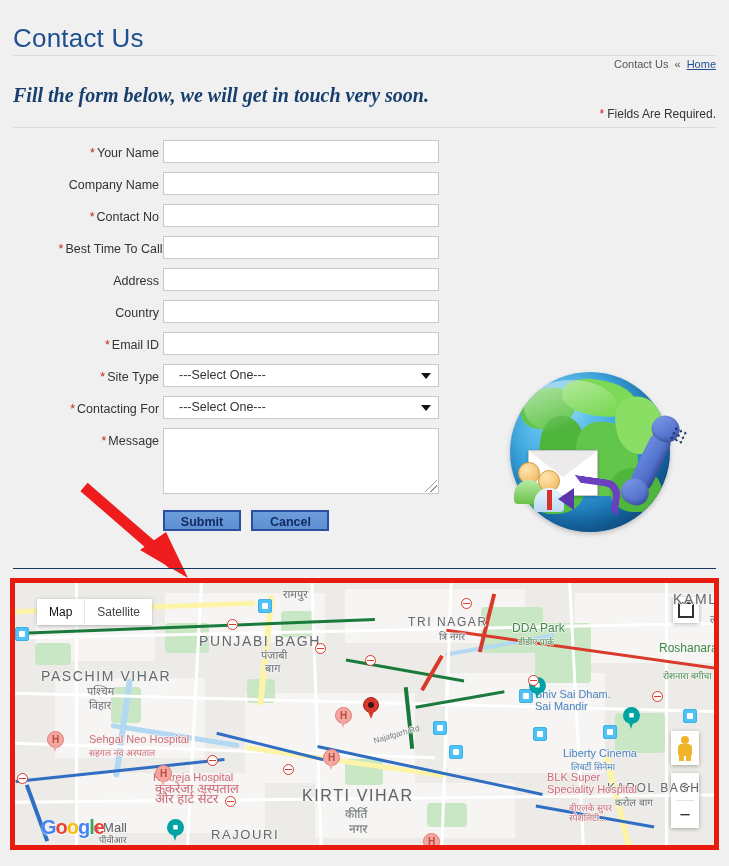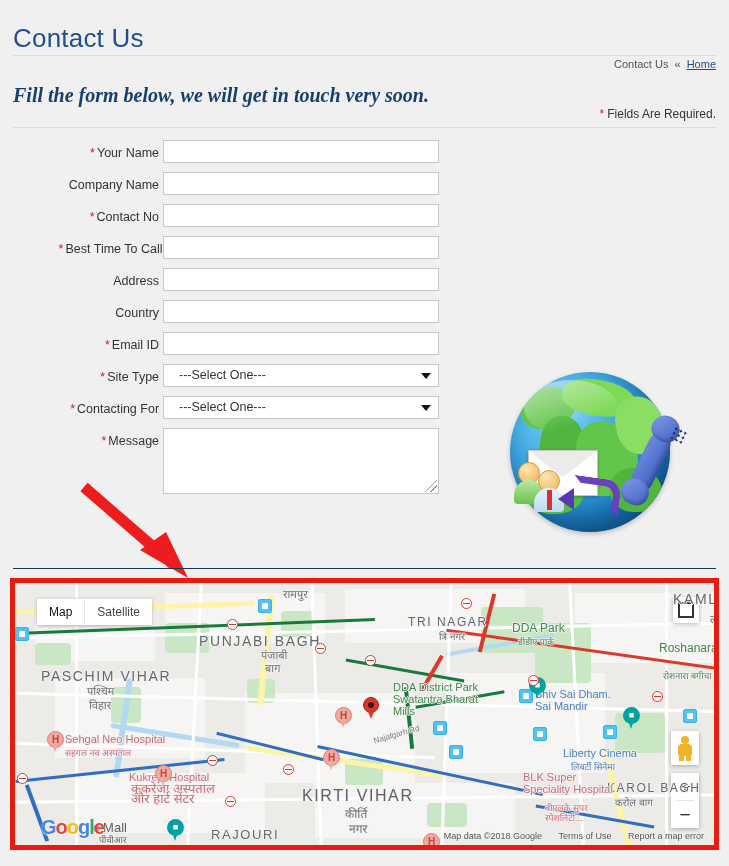--- a/index.html
+++ b/index.html
@@ -222,21 +222,21 @@
   .maplabel{
     position:absolute;white-space:nowrap;
     font-family:"Liberation Sans", sans-serif;
     color:#5b6268;text-shadow:
       1px 0 0 #f4f3f0,-1px 0 0 #f4f3f0,0 1px 0 #f4f3f0,0 -1px 0 #f4f3f0;
   }
   .maplabel.big{font-size:14px;letter-spacing:1.6px;color:#62696f;}
   .maplabel.hi{font-size:11px;color:#6a7177;}
   .maplabel.park{color:#3f8a4e;}
   .maplabel.poi{color:#4a83c3;}
-  .maplabel.med{color:#cf6b7a;}
+  .maplabel.med{color:#cf6b7a;margin-left:24px;}
   .maplabel.road-name{font-size:8px;color:#7b8187;}
 
   .map-type{
     position:absolute;left:22px;top:16px;
     background:#fff;box-shadow:0 1px 4px rgba(0,0,0,.3);
     display:flex;height:26px;
   }
   .map-type div{
     display:flex;align-items:center;justify-content:center;
     padding:0 12px;font-size:12px;color:#444;cursor:pointer;
@@ -432,20 +432,24 @@
       </div>
     </div>
 
     <div class="msg-row">
       <div class="label"><span class="star">*</span><span>Message :</span></div>
       <div class="textarea">
         <span class="resize-grip"></span>
       </div>
     </div>
 
+    <div class="btn-row" style="position:relative;top:4px;">
+      <span class="btn submit">Submit</span>
+      <span class="btn cancel">Cancel</span>
+    </div>
   </div>
 
   <div class="globe-wrap">
     <div class="globe">
       <div class="land l1"></div>
         <div class="land l2"></div>
         <div class="land l3"></div>
       <div class="land l4"></div>
         <div class="land l5"></div>
         <div class="land l6"></div>
@@ -589,21 +593,20 @@
 
       <div class="maplabel hi" style="left:268px;top:3px;">रामपुर</div>
       <div class="maplabel big" style="left:196px;top:244px;font-size:13px;">RAJOURI</div>
 
       <div class="maplabel park" style="left:497px;top:38px;font-size:12px;">DDA Park</div>
       <div class="maplabel park" style="left:503px;top:52px;font-size:9px;">डीडीए पार्क</div>
 
       <div class="maplabel park" style="left:644px;top:58px;font-size:12px;">Roshanara Garden</div>
       <div class="maplabel park" style="left:648px;top:86px;font-size:9px;">रोशनारा बगीचा</div>
 
-      <div class="maplabel park" style="left:378px;top:98px;font-size:11px;width:96px;white-space:normal;line-height:12px;">DDA District Park Swatantra Bharat Mills</div>
 
       <div class="maplabel poi" style="left:520px;top:105px;font-size:11px;width:92px;white-space:normal;line-height:12px;">Shiv Sai Dham. Sai Mandir</div>
 
       <div class="maplabel poi" style="left:548px;top:164px;font-size:11px;">Liberty Cinema</div>
       <div class="maplabel poi" style="left:556px;top:177px;font-size:9px;">लिबर्टी सिनेमा</div>
 
       <div class="maplabel med" style="left:50px;top:150px;font-size:11px;">Sehgal Neo Hospital</div>
       <div class="maplabel med" style="left:50px;top:163px;font-size:9px;">सहगल नव अस्पताल</div>
 
       <div class="maplabel med" style="left:114px;top:188px;font-size:11px;">Kukreja Hospital</div>
@@ -680,22 +683,17 @@
       <div class="nomark" style="left:637px;top:108px;"></div>
       <div class="nomark" style="left:192px;top:172px;"></div>
       <div class="nomark" style="left:268px;top:181px;"></div>
       <div class="nomark" style="left:2px;top:190px;"></div>
       <div class="nomark" style="left:210px;top:213px;"></div>
 
       <div class="gmap-logo">
         <span class="c-blue">G</span><span class="c-red">o</span><span class="c-yellow">o</span><span class="c-blue">g</span><span class="c-green">l</span><span class="c-red">e</span>
       </div>
 
-      <div class="attribution">
-        <span>Map data ©2018 Google</span>
-        <span>Terms of Use</span>
-        <span>Report a map error</span>
-      </div>
 
     </div>
   </div>
 
 </div>
 
 </body></html>

